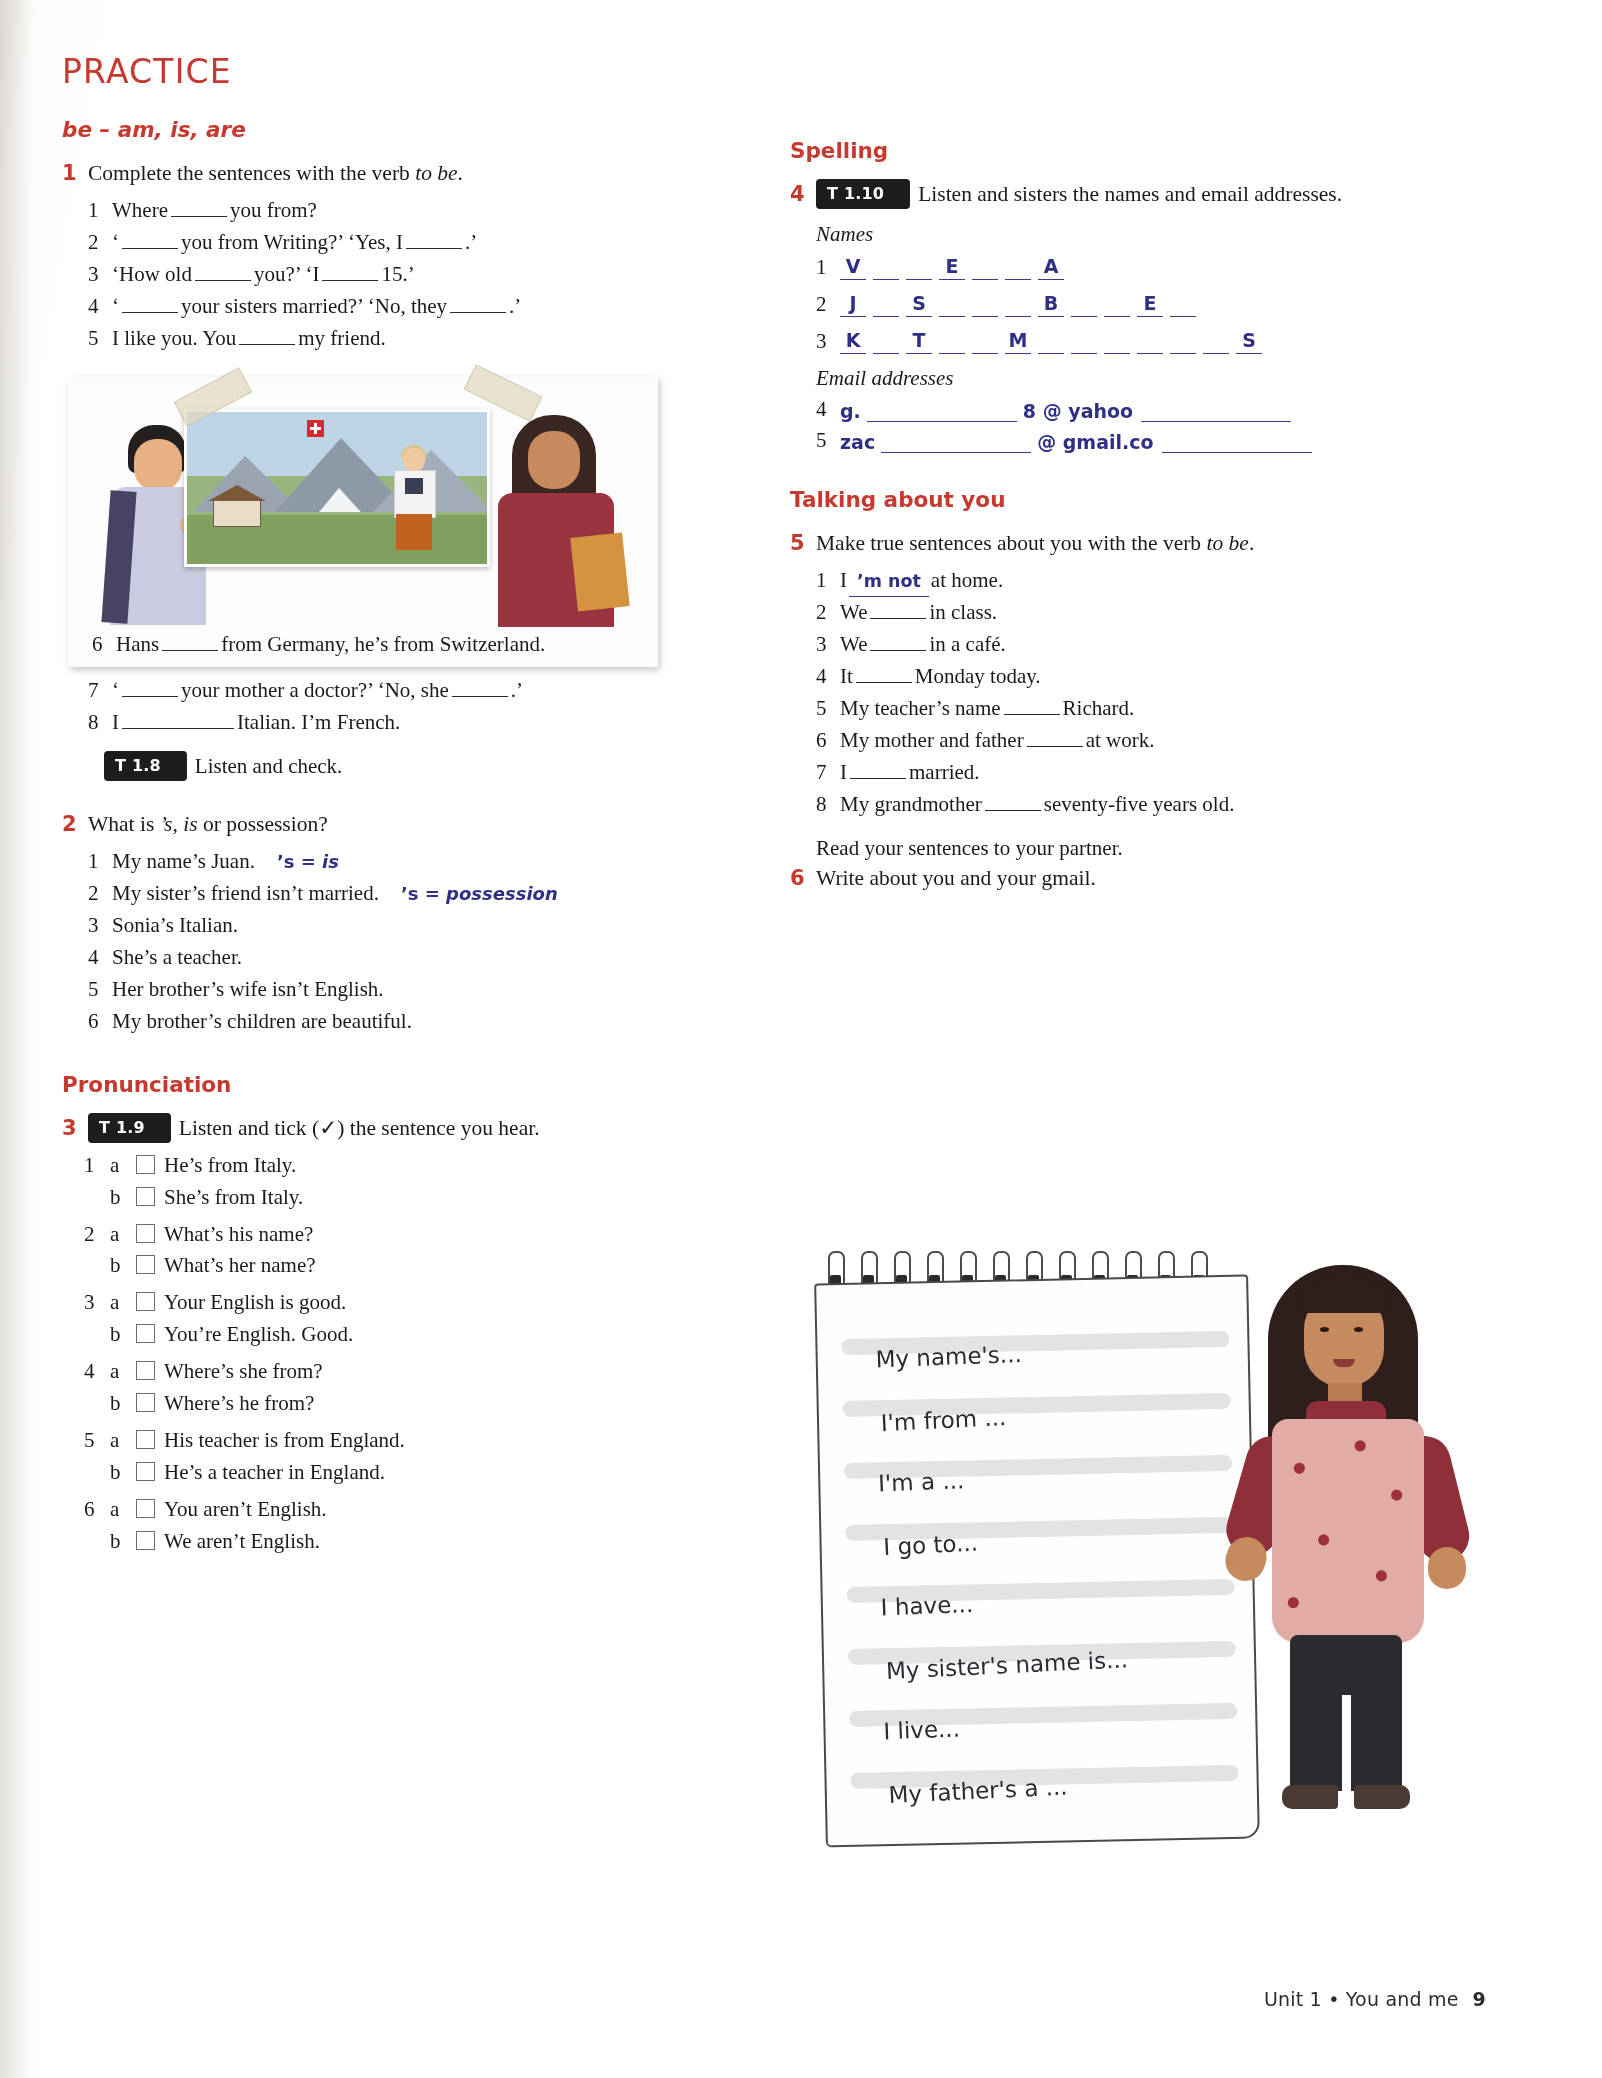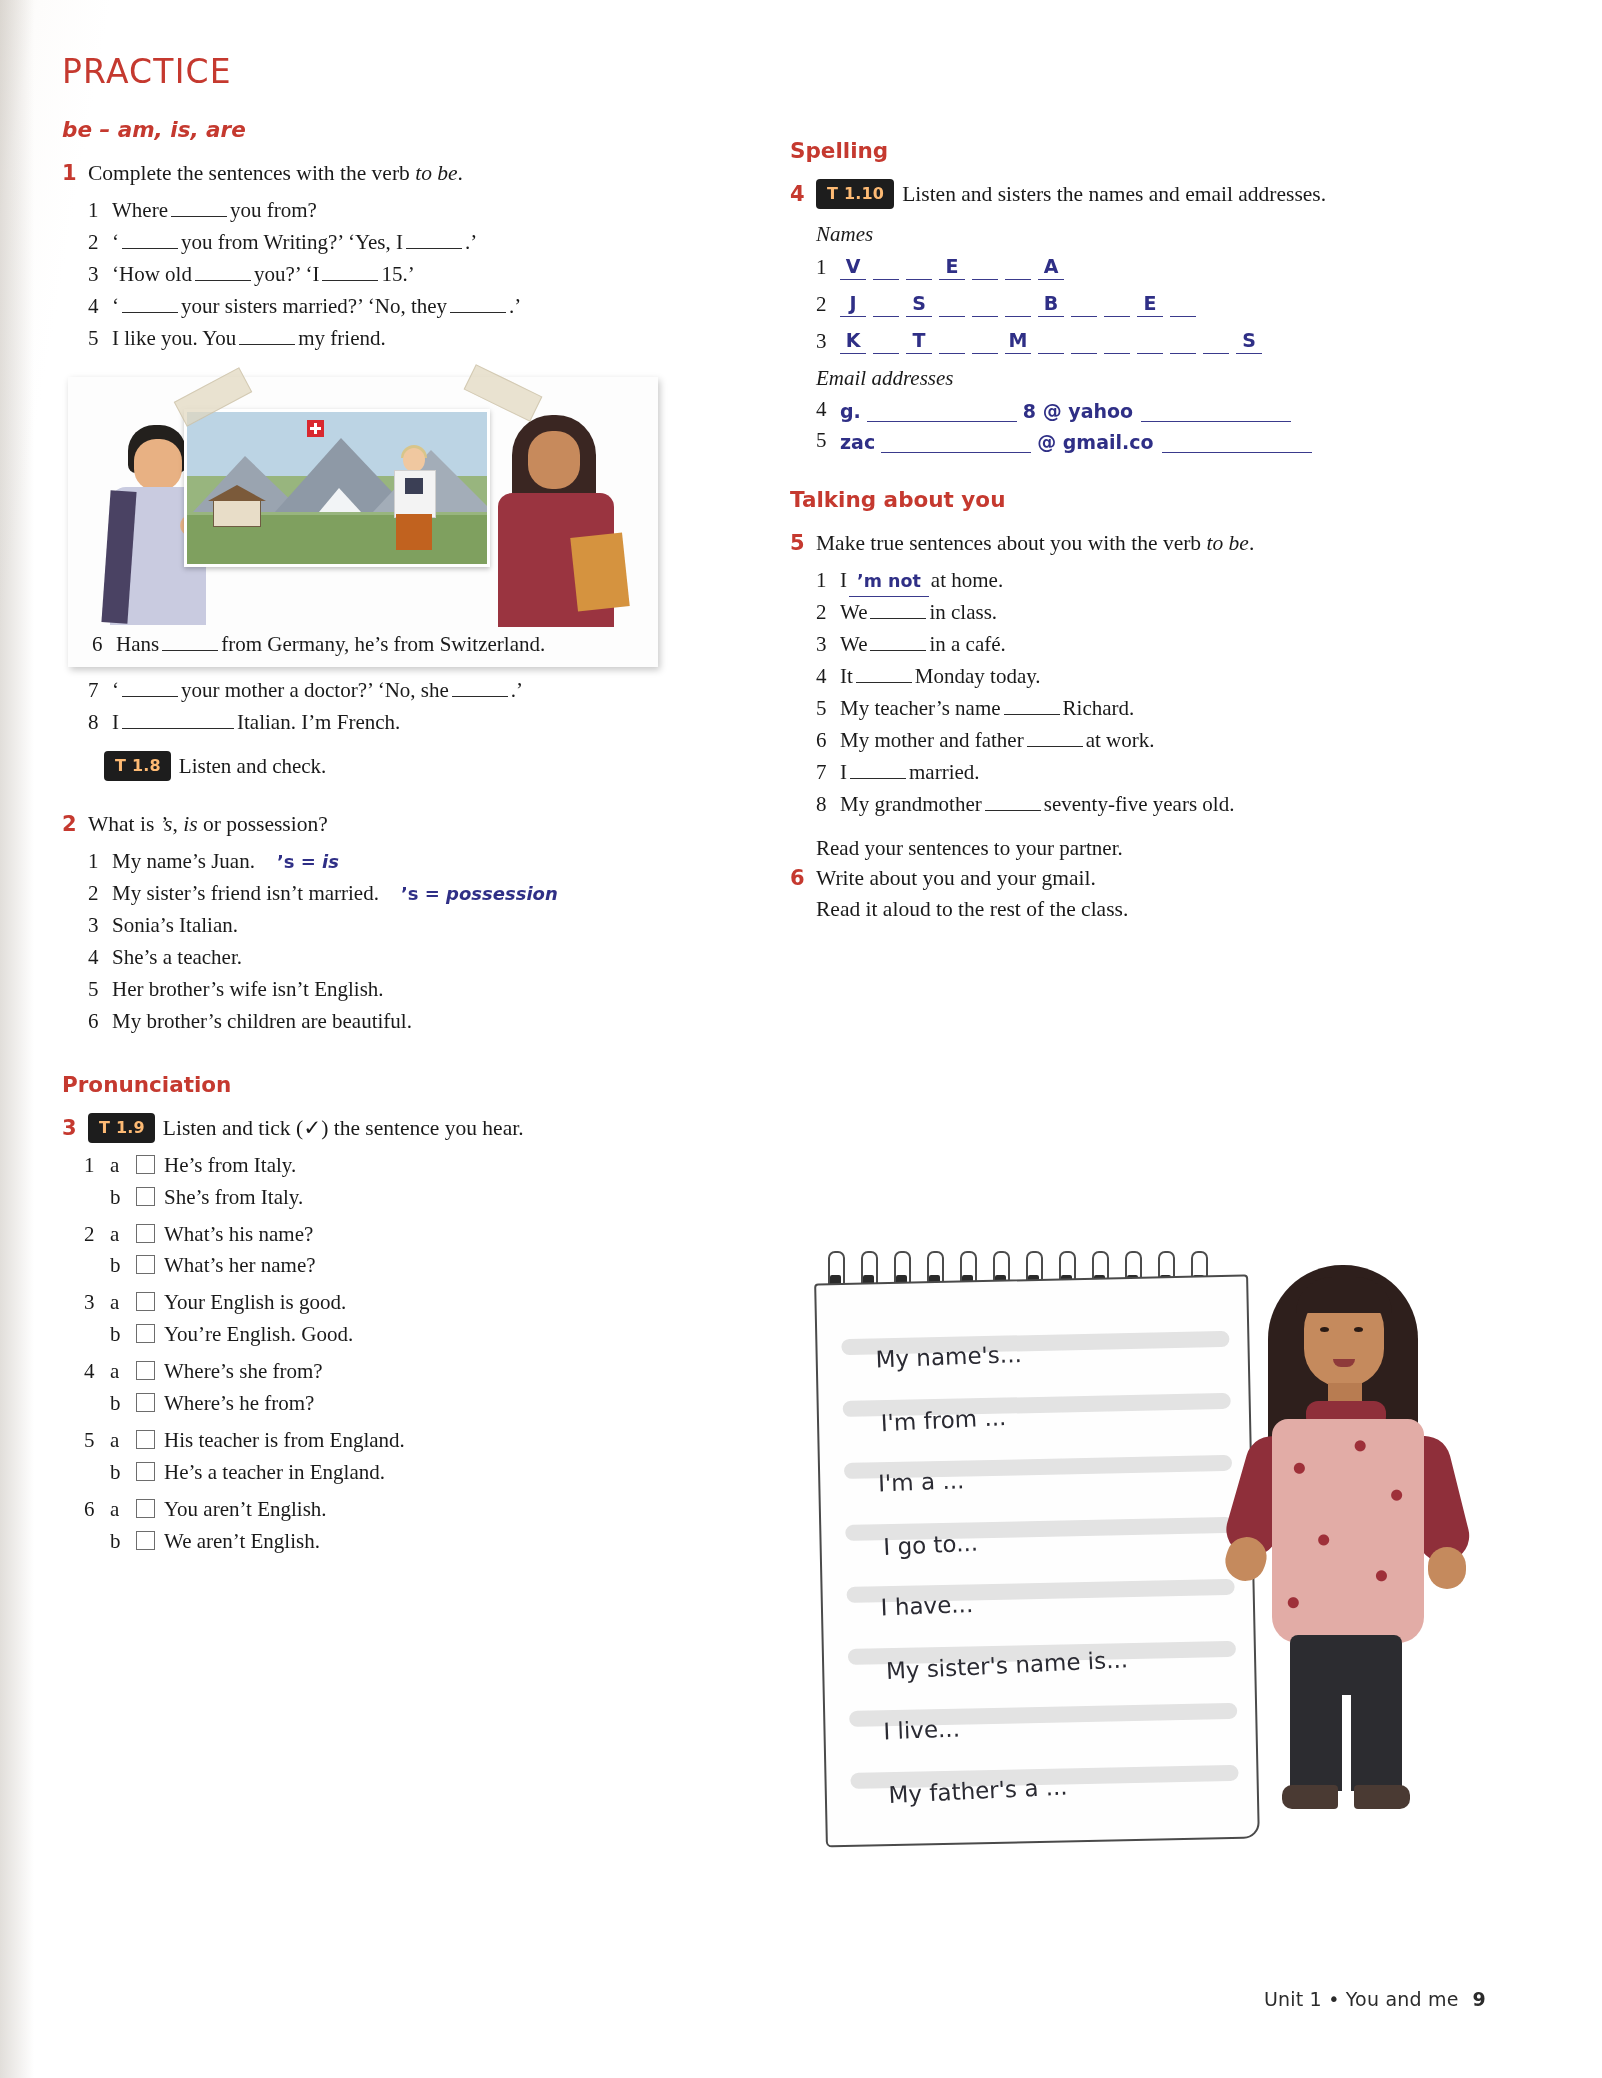--- a/index.html
+++ b/index.html
@@ -102,26 +102,26 @@
     font-family: "DejaVu Sans", sans-serif;
     font-weight: bold;
     font-size: 18px;
     margin-left: 22px;
   }
   .note-blue .it { font-style: italic; }
 
   .track {
     display: inline-block;
     background: #1d1d1d;
-    color: #fdba74;
+    color: #ffffff;
     font-family: "DejaVu Sans", sans-serif;
     font-weight: bold;
     font-size: 16px;
     letter-spacing: .2px;
-    padding: 3px 10px 4px 11px;
+    padding: 3px 26px 4px 11px;
     border-radius: 4px;
     vertical-align: 2px;
     margin-right: 8px;
   }
   .para { font-size: 21px; line-height: 1.45; margin: 12px 0 0 0; }
 
   
   ol.checks { list-style: none; margin: 6px 0 0 0; padding: 0 0 0 22px; font-size: 21px; }
   .chk-grp { margin-bottom: 5px; }
   .chk-row { display: flex; align-items: baseline; line-height: 1.52; }
@@ -698,21 +698,20 @@
       </li>
     </ol>
 
     <div class="para" style="margin-left:26px;">Read your sentences to your partner.</div>
 
 
     <div class="ex">
       <div class="ex-num">6</div>
       <div class="ex-body">
         <div>Write about you and your gmail.</div>
-        <div>Read it aloud to the rest of the class.</div>
       </div>
     </div>
   </div>
 
   <div class="note-illus">
     <div class="spiral">
       <div class="ring" style="left:0px;"></div>
       <div class="ring" style="left:33px;"></div>
       <div class="ring" style="left:66px;"></div>
       <div class="ring" style="left:99px;"></div>

